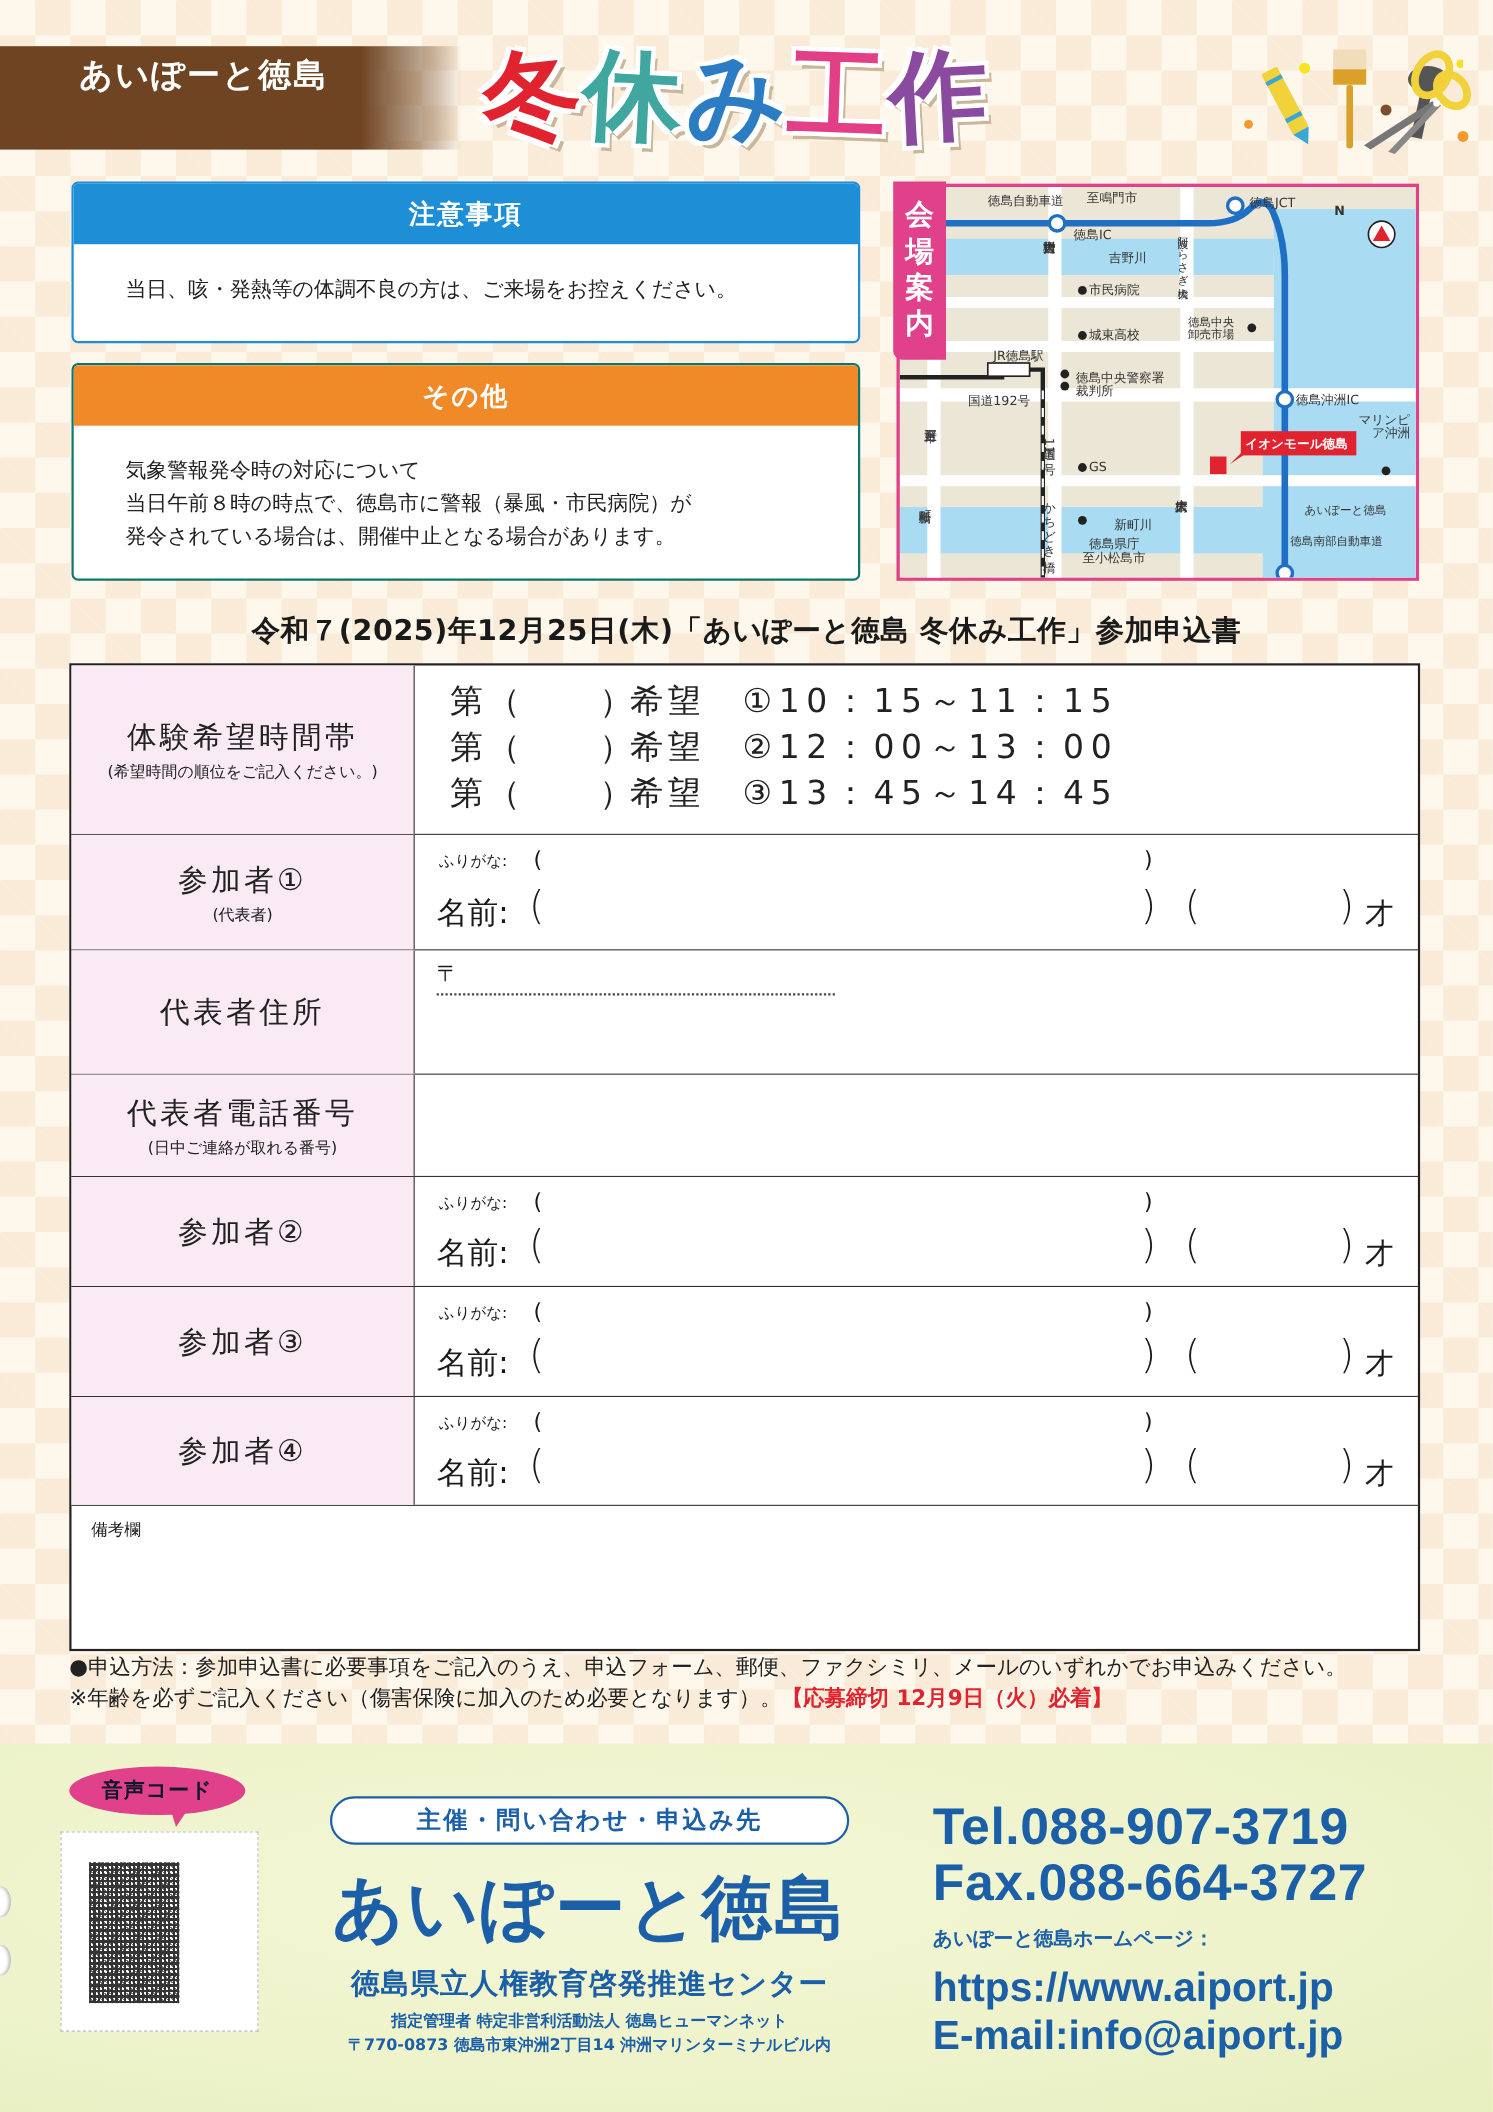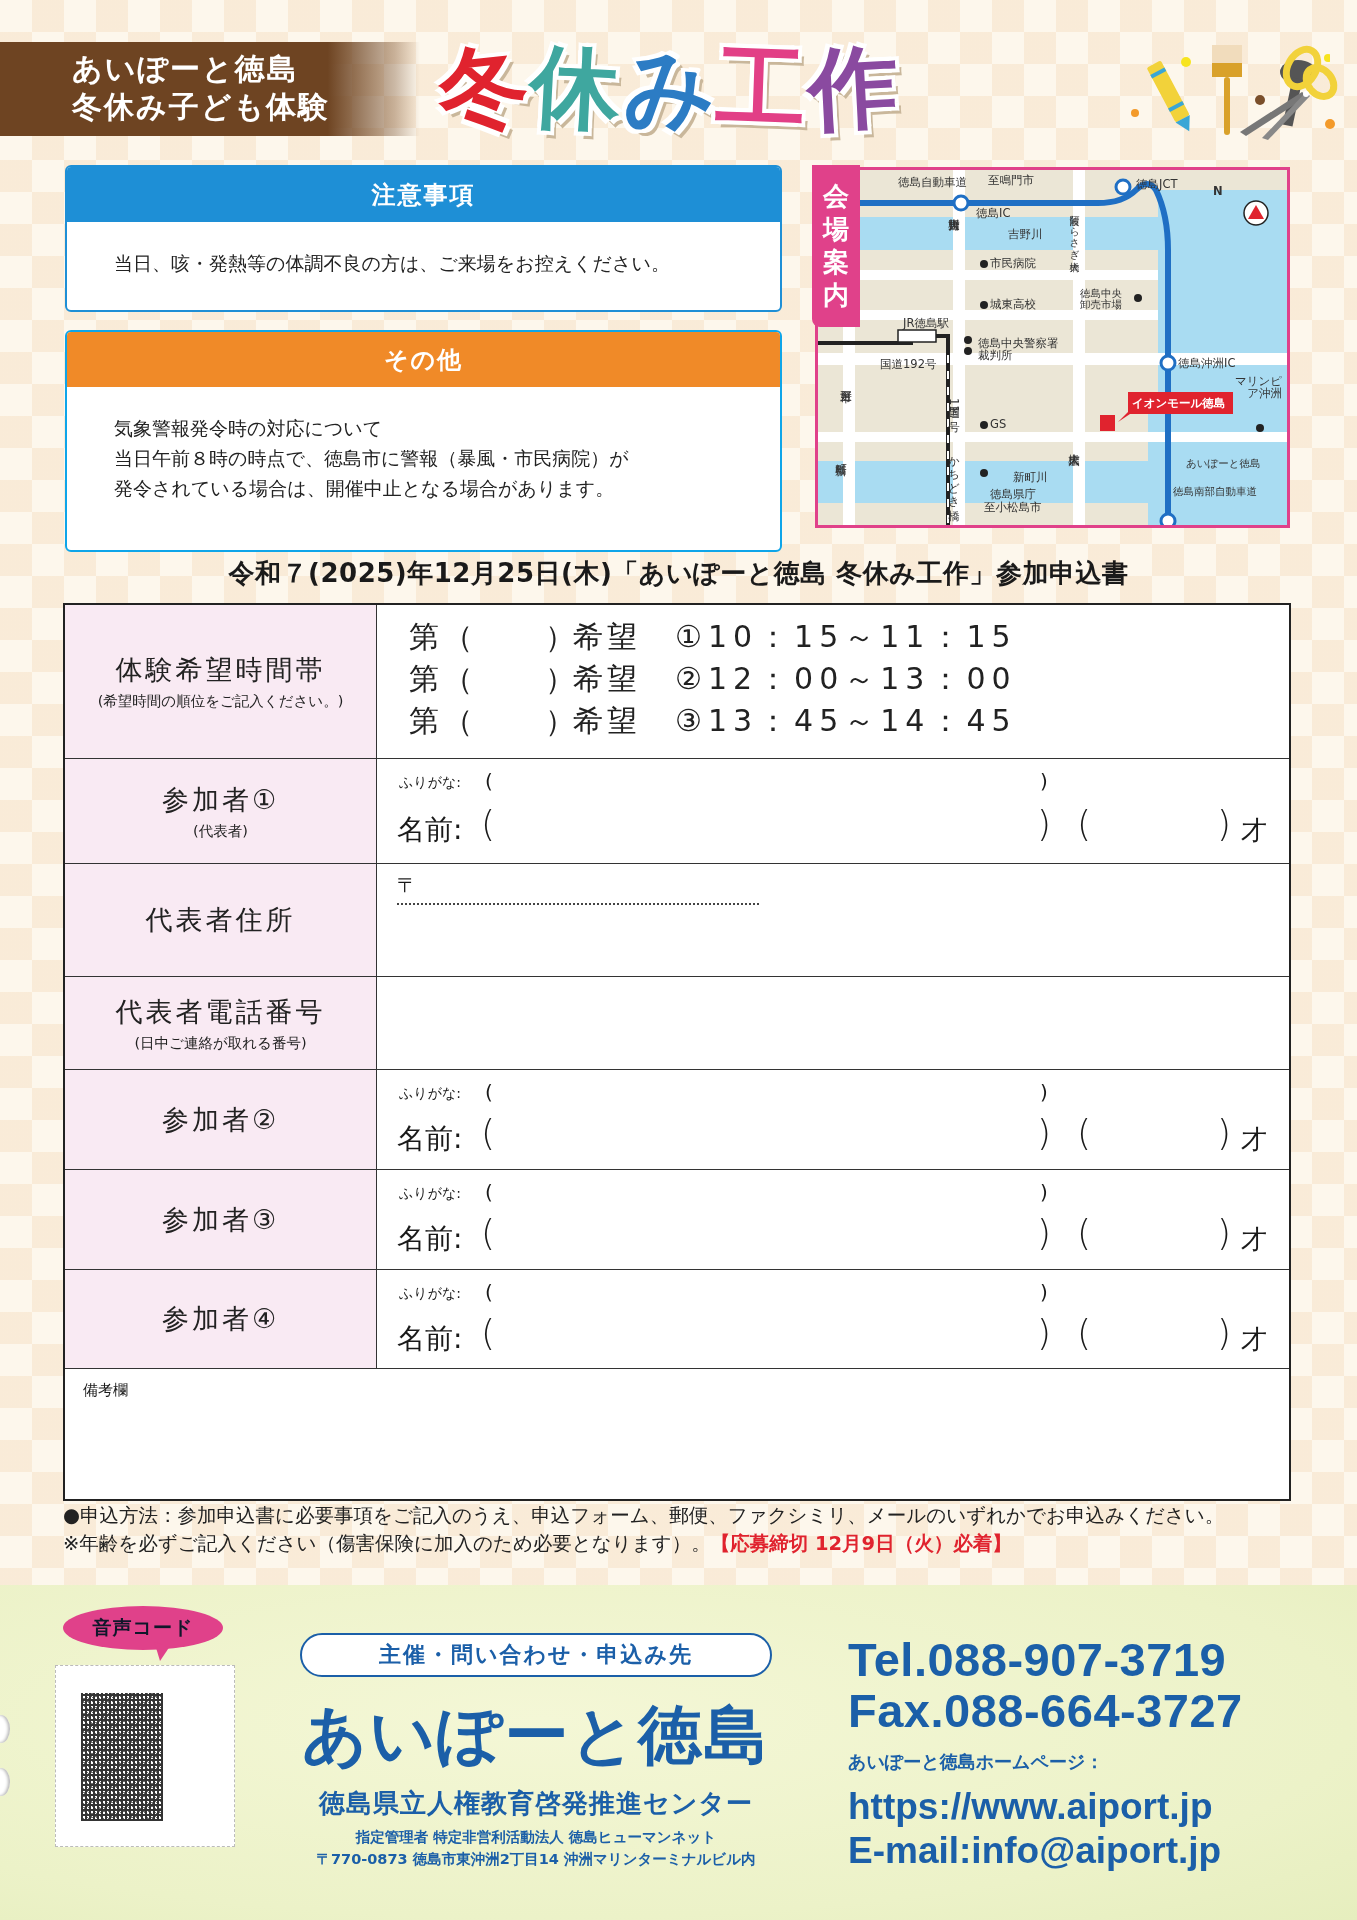--- a/index.html
+++ b/index.html
@@ -39,21 +39,21 @@
   .big-title span:nth-child(4) { color: #e23f86; transform: rotate(2deg); }
   .big-title span:nth-child(5) { color: #8a4aa0; transform: rotate(-3deg); }
   .deco { left: 930px; top: 40px; width: 400px; height: 100px; }
 
   
   .notice {
     left: 65px; width: 717px; background: #fff; border-radius: 6px;
     overflow: hidden;
   }
   .notice.blue { top: 165px; height: 147px; border: 2px solid #1e8fd6; }
-  .notice.orange { top: 330px; height: 222px; border: 2px solid #0ea5e9; }
+  .notice.orange { top: 330px; height: 198px; border: 2px solid #0f766e; }
   .notice-head {
     height: 55px; color: #fff; font-size: 24px; font-weight: bold;
     display: flex; align-items: center; justify-content: center; letter-spacing: 2px;
   }
   .blue .notice-head { background: #1e8fd6; }
   .orange .notice-head { background: #f08a28; }
   .notice-body { padding: 0 0 0 47px; font-size: 19px; line-height: 30px; color: #222; }
   .blue .notice-body { padding-top: 26px; }
   .orange .notice-body { padding-top: 26px; }
 
@@ -175,21 +175,20 @@
   .fax { top: 1685px; font-size: 47px; line-height: 52px; letter-spacing: 0.5px; }
   .hp-lbl { top: 1750px; font-size: 18px; font-family: "DejaVu Sans", sans-serif; }
   .hp-url { top: 1770px; font-size: 37px; margin-top: 16px; }
   .email { top: 1830px; font-size: 37px; }
 </style>
 </head>
 <body>
 
 <div class="abs brand-band">
   <div>あいぽーと徳島</div>
-  <div>冬休み子ども体験</div>
 </div>
 <div class="abs big-title">
   <span>冬</span>
   <span>休</span>
   <span>み</span>
   <span>工</span>
   <span>作</span>
 </div>
 <svg class="abs deco" viewBox="0 0 400 100">
   <circle cx="205" cy="73" r="4" fill="#f39a2a"></circle>

